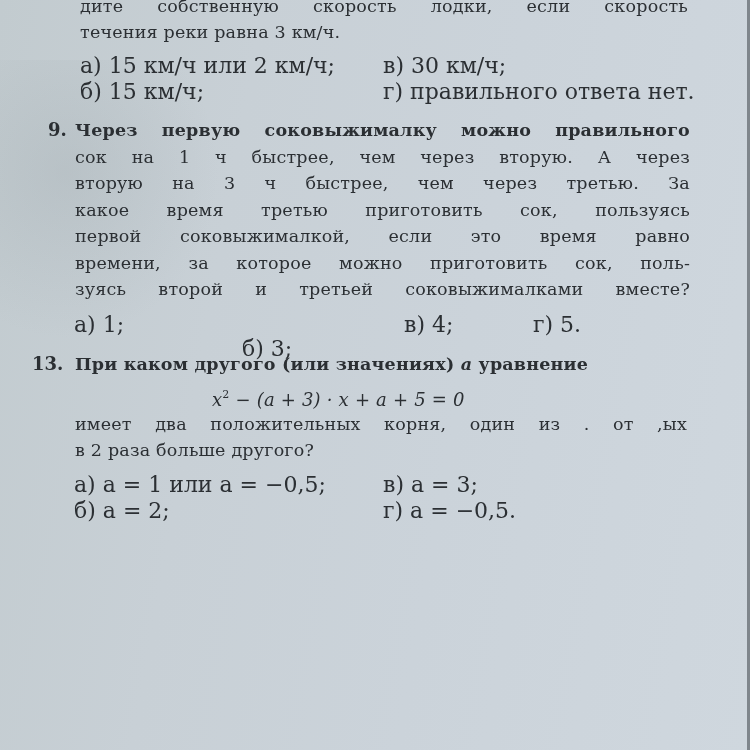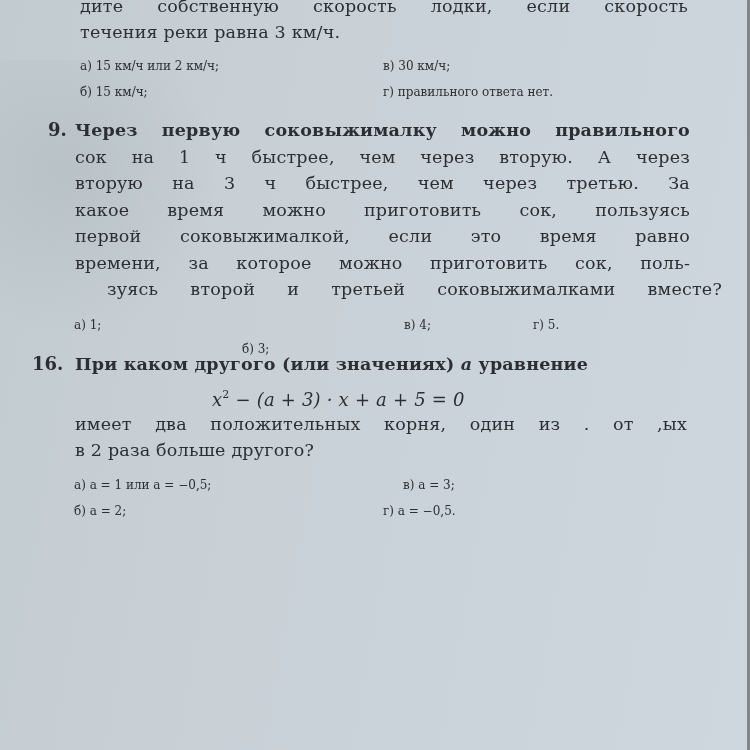--- a/index.html
+++ b/index.html
@@ -20,49 +20,49 @@
   .line {
     position:absolute; white-space:nowrap; font-size:17.5px; line-height:20px;
     letter-spacing:0.2px;
   }
   .just { text-align:justify; text-align-last:justify; width:615px; }
   .bold { font-weight:bold; }
   .num { position:absolute; font-size:18px; line-height:20px; font-weight:bold; }
   .eq { font-family:"DejaVu Serif", serif; font-style:italic; font-size:18px; }
   .eq sup { font-size:11px; font-style:normal; vertical-align:8px; }
   .it { font-style:italic; }
-  .ans { position:absolute; white-space:nowrap; font-size:12px; line-height:20px;text-align:right; }
+  .ans { position:absolute; white-space:nowrap; font-size:22px; line-height:20px;text-align:right; }
 </style>
 </head>
 <body>
 
 <div class="shade"></div>
 <div class="edge"></div>
 
 <div class="line just" style="left:80px; top:-4px; width:608px;">дите собственную скорость лодки, если скорость</div>
 <div class="line" style="left:80px; top:22px;">течения реки равна 3 км/ч.</div>
 <div class="ans" style="left:80px; top:56px;">а) 15 км/ч или 2 км/ч;</div>
 <div class="ans" style="left:383px; top:56px;">в) 30 км/ч;</div>
 <div class="ans" style="left:80px; top:82px;">б) 15 км/ч;</div>
 <div class="ans" style="left:383px; top:82px;">г) правильного ответа нет.</div>
 
 <div class="num" style="left:48px; top:120px;">9.</div>
 <div class="line just bold" style="left:75px; top:120px;">Через первую соковыжималку можно правильного</div>
 <div class="line just" style="left:75px; top:147px;">сок на 1 ч быстрее, чем через вторую. А через</div>
 <div class="line just" style="left:75px; top:173px;">вторую на 3 ч быстрее, чем через третью. За</div>
-<div class="line just" style="left:75px; top:200px;">какое время можно приготовить сок, пользуясь</div>
+<div class="line just" style="left:75px; top:200px;">какое время третью приготовить сок, пользуясь</div>
 <div class="line just" style="left:75px; top:226px;">первой соковыжималкой, если это время равно</div>
 <div class="line just" style="left:75px; top:253px;">времени, за которое можно приготовить сок, поль-</div>
-<div class="line just" style="left:75px; top:279px;margin-left:32px;">зуясь второй и третьей соковыжималками вместе?</div>
+<div class="line just" style="left:75px; top:279px;">зуясь второй и третьей соковыжималками вместе?</div>
 <div class="ans" style="left:74px; top:315px;">а) 1;</div>
 <div class="ans" style="left:242px; top:315px;margin-top:24px;">б) 3;</div>
 <div class="ans" style="left:404px; top:315px;">в) 4;</div>
 <div class="ans" style="left:533px; top:315px;">г) 5.</div>
 
-<div class="num" style="left:32px; top:354px;">16.</div>
+<div class="num" style="left:32px; top:354px;">13.</div>
 <div class="line bold" style="left:75px; top:354px;"><span>При каком другого (или значениях) </span><span class="it">a</span><span> уравнение</span></div>
 <div class="line eq" style="left:212px; top:385px;"><span>x</span><sup>2</sup><span> − (a + 3) · x + a + 5 = 0</span></div>
 <div class="line just" style="left:75px; top:414px; width:612px;">имеет два положительных корня, один из . от ,ых</div>
 <div class="line" style="left:75px; top:440px;">в 2 раза больше другого?</div>
 <div class="ans" style="left:74px; top:475px;">а) a = 1 или a = −0,5;</div>
-<div class="ans" style="left:383px; top:475px;margin-left:20px;">в) a = 3;</div>
+<div class="ans" style="left:383px; top:475px;">в) a = 3;</div>
 <div class="ans" style="left:74px; top:501px;">б) a = 2;</div>
 <div class="ans" style="left:383px; top:501px;">г) a = −0,5.</div>
 
 </body></html>

